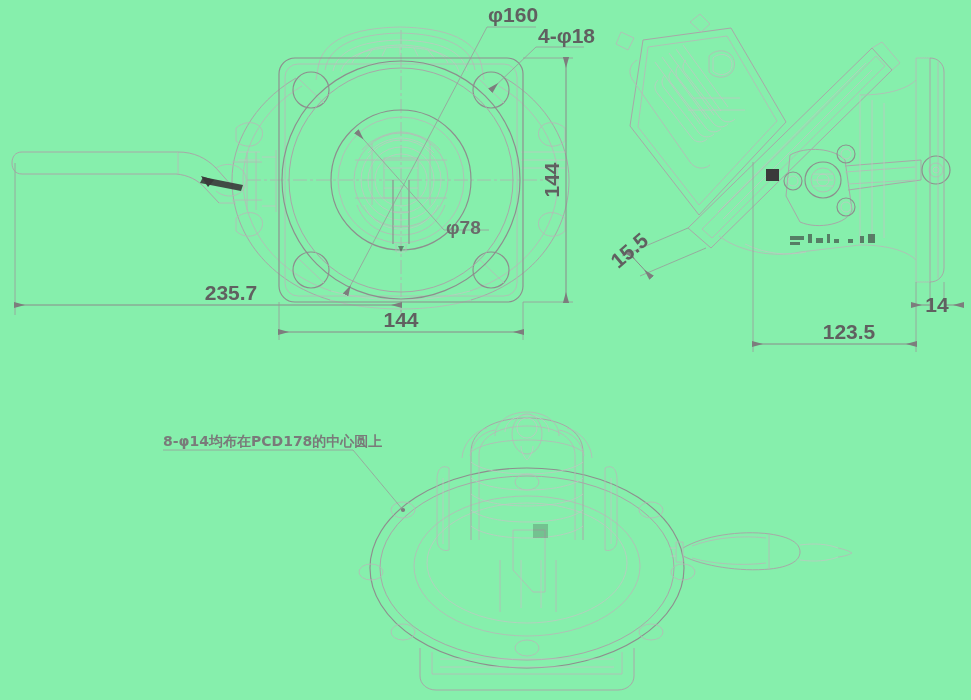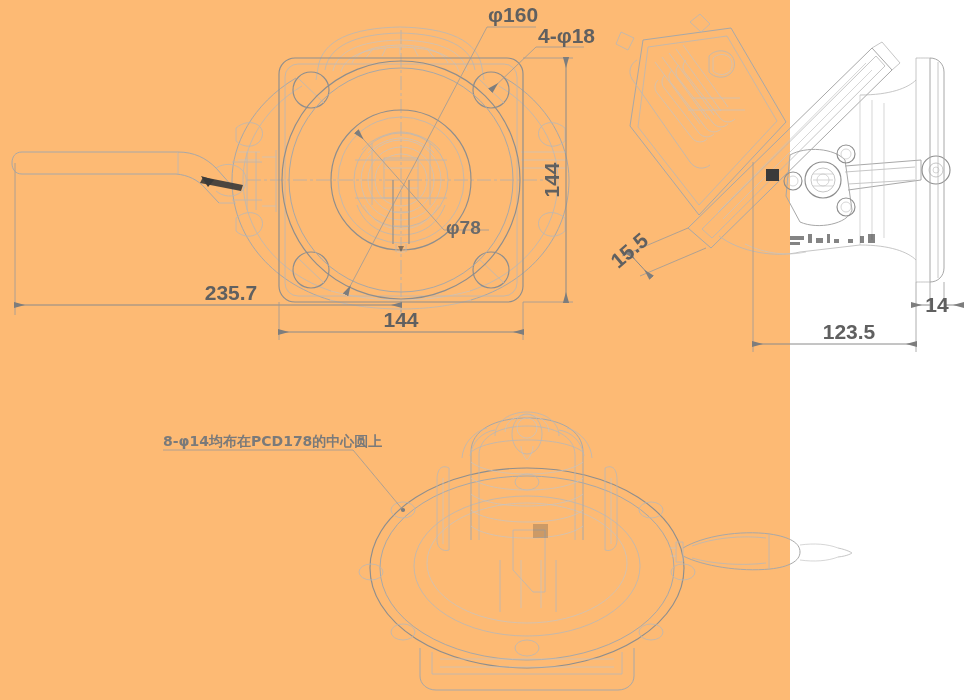--- a/index.html
+++ b/index.html
@@ -10,23 +10,23 @@
   }
   body {
     width: 971px;
     height: 700px;
     overflow: hidden;
     font-family: "Liberation Sans", sans-serif;
     position: relative;
   }
   #drawing-root {
     position: relative;
-    width: 790px;
+    width: 971px;
     height: 700px;
-    background: #fdba74;
+    background: #86efac;
   }
   svg.sheet {
     position: absolute;
     left: 0;
     top: 0;
     width: 971px;
     height: 700px;
     display: block;
   }
   

